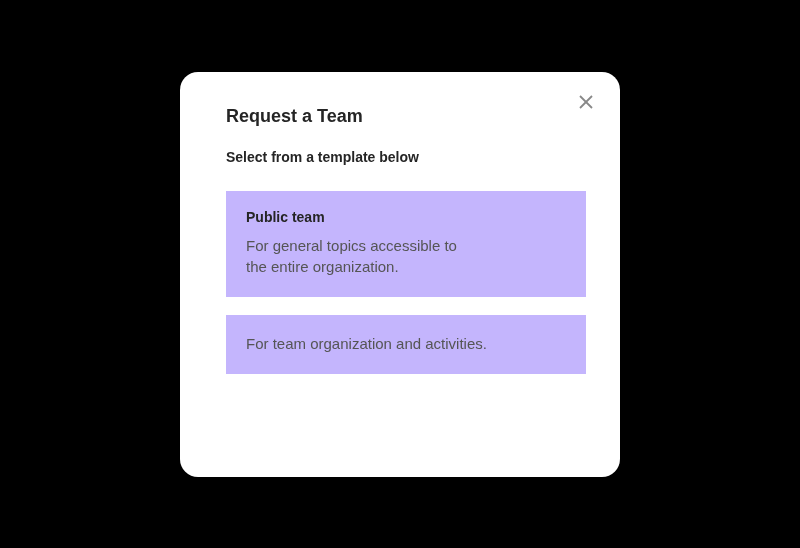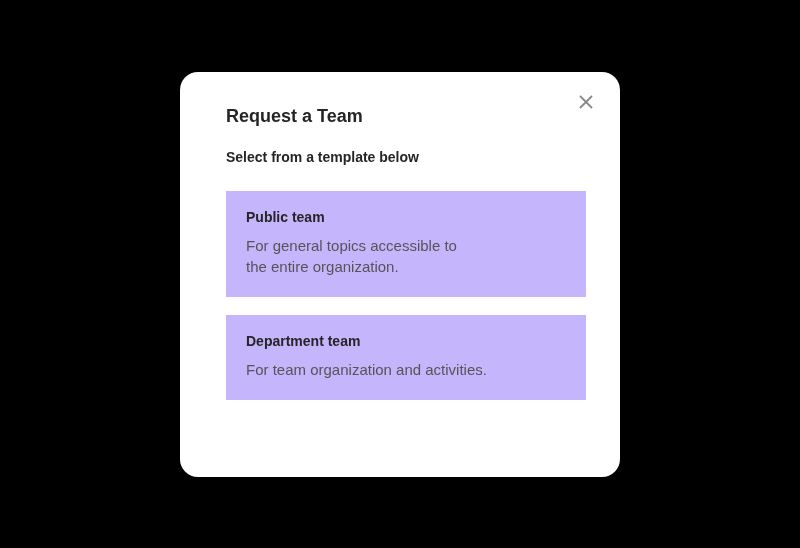--- a/index.html
+++ b/index.html
@@ -105,19 +105,18 @@
   <h2 class="dialog-subtitle">Select from a template below</h2>
 
   <div class="template-list">
 
     <div class="template-card">
       <div class="template-title">Public team</div>
       <div class="template-desc">For general topics accessible to the entire organization.</div>
     </div>
 
     <div class="template-card">
-      <div class="template-title">Department team</div>
       <div class="template-desc">For team organization and activities.</div>
     </div>
 
 
   </div>
 </div>
 
 </body></html>

